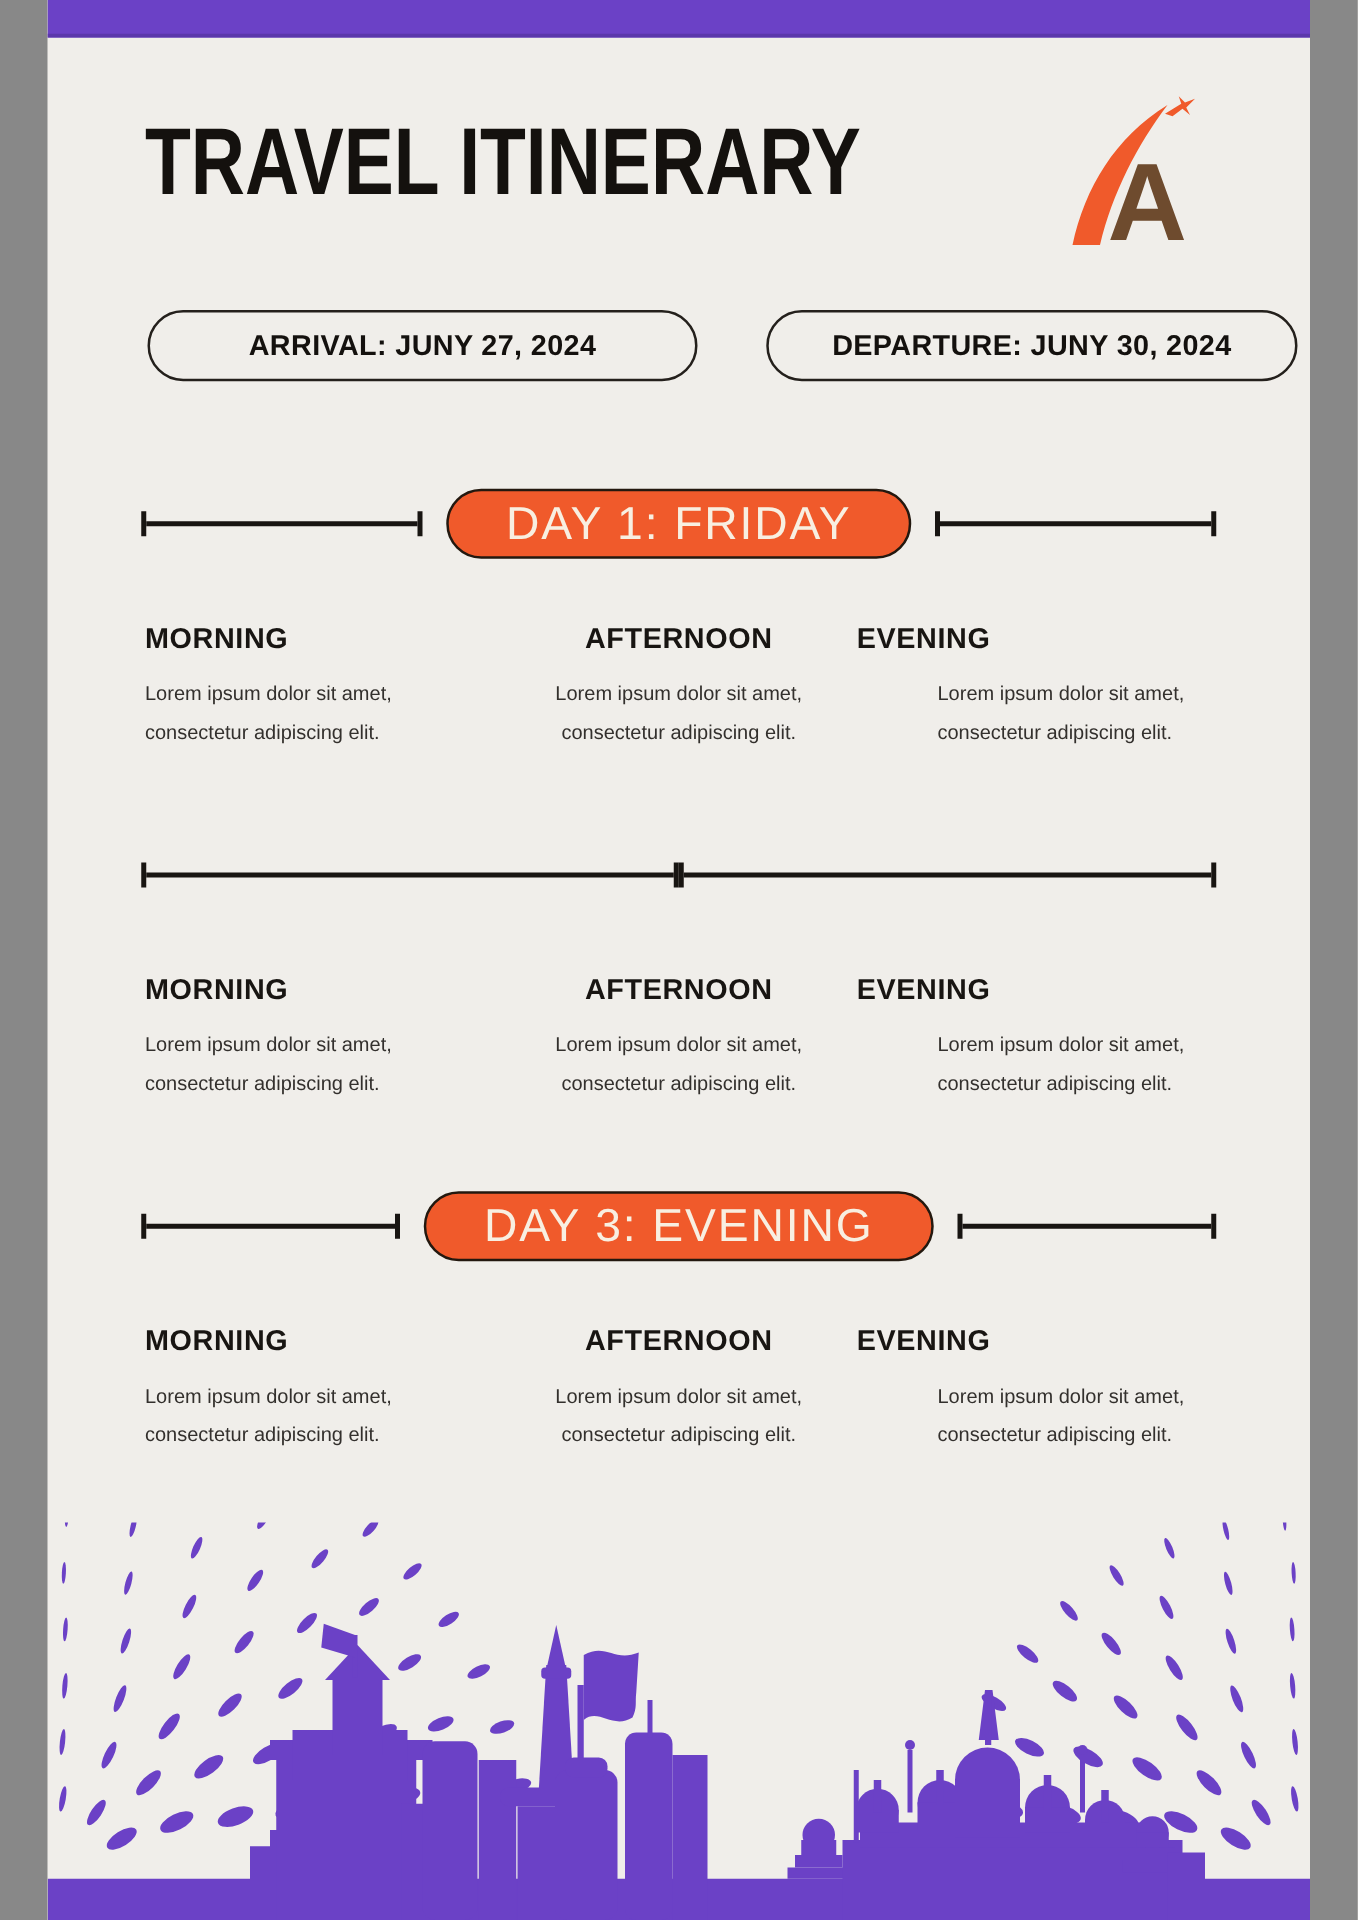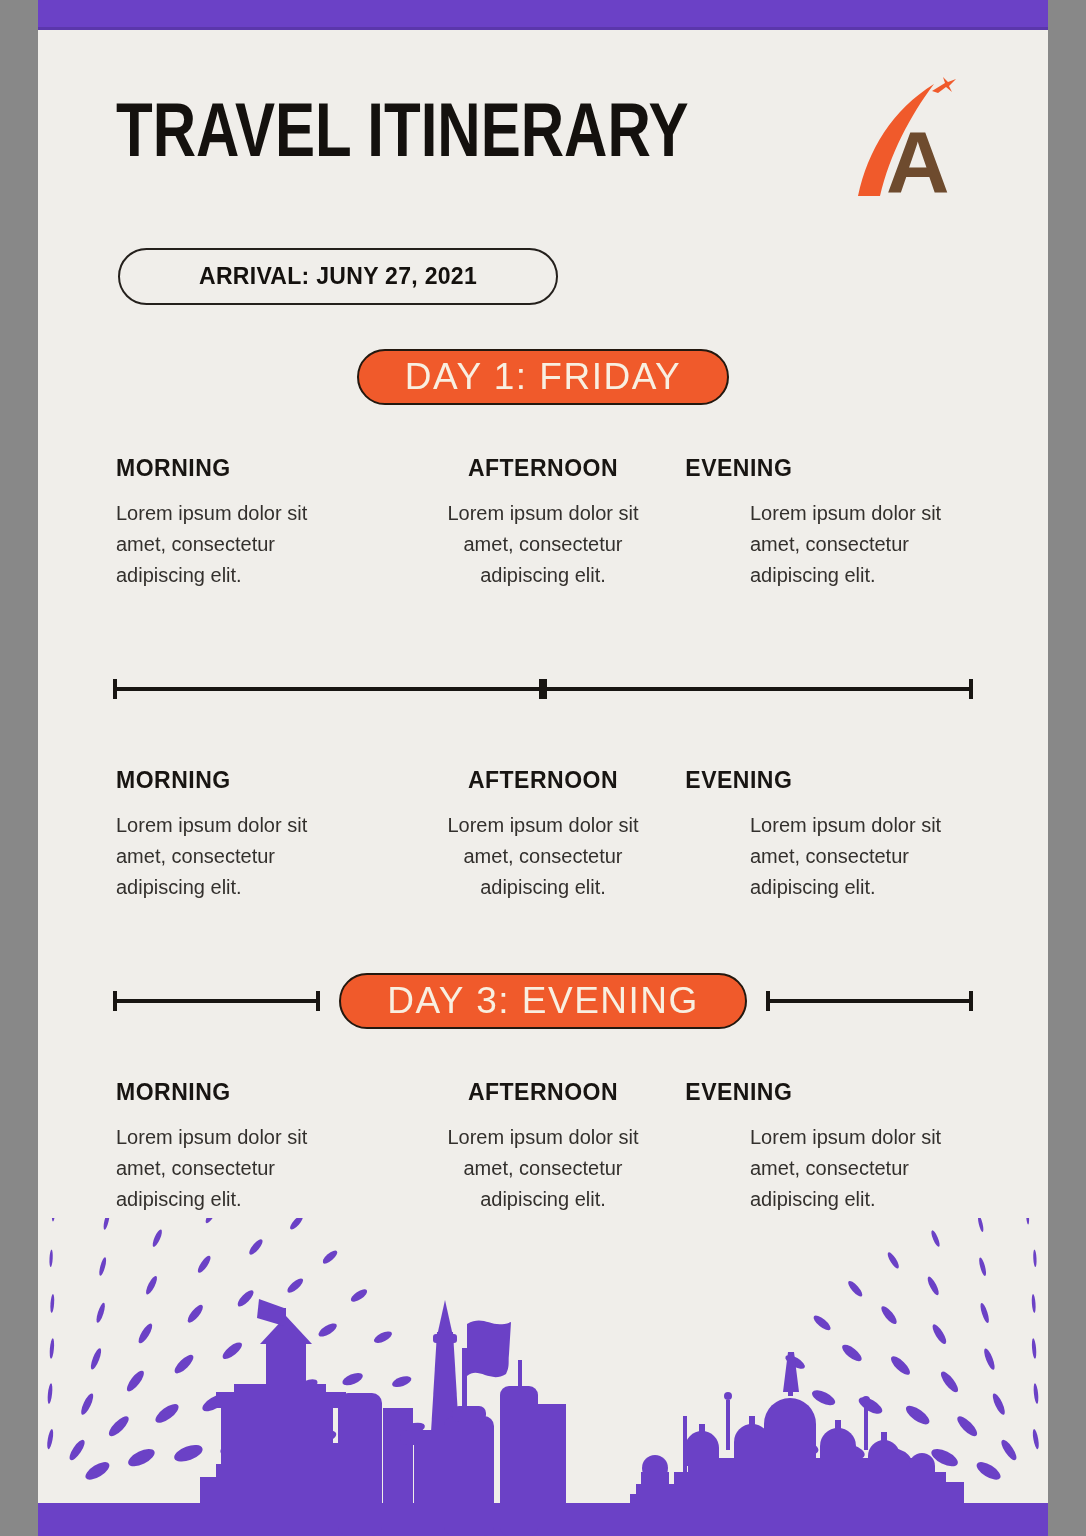--- a/index.html
+++ b/index.html
@@ -29,36 +29,36 @@
   .logo{position:absolute;right:88px;top:-10px;width:110px;height:125px;}
   .dates-row{display:flex;margin:12px 86px 0 80px;gap:55px;}
   .date-pill{
     height:57px;border:2px solid #24201C;border-radius:30px;display:flex;align-items:center;
     justify-content:center;font-size:23px;font-weight:700;color:var(--ink);letter-spacing:.3px;
     white-space:nowrap;
   }
   .date-pill.arrival{flex:0 0 440px;}
   .date-pill.departure{flex:0 0 425px;}
   .day-header-row{display:flex;align-items:center;margin:70px 75px 0;height:56px;}
-  .day-header-row.first{margin-top:44px;flex-direction:column;}
+  .day-header-row.first{margin-top:86px;}
   .ruler{
     flex:1;height:20px;position:relative;
     border-left:4px solid #181512;border-right:4px solid #181512;
   }
   .ruler::before{
     content:"";position:absolute;left:0;right:0;top:50%;height:4px;margin-top:-2px;background:#181512;
   }
   .day-pill{
     height:56px;padding:0 46px;margin:0 19px;background:var(--accent-orange);
     border:2.5px solid #23180F;border-radius:30px;display:flex;align-items:center;justify-content:center;
     color:var(--cream);font-size:37px;letter-spacing:1.5px;white-space:nowrap;font-weight:400;
   }
   .columns{display:grid;grid-template-columns:1fr 1fr 1fr;margin:50px 78px 0;}
   .col h3{font-size:23px;font-weight:700;color:#181512;letter-spacing:.5px;}
-  .col p{margin-top:16px;font-size:20px;line-height:31px;color:var(--body-text);max-width:220px;}
+  .col p{margin-top:16px;font-size:16px;line-height:31px;color:var(--body-text);max-width:220px;}
   .col.left{text-align:left;}   .col.left p{margin-right:auto;}
   .col.center{text-align:center;} .col.center p{margin-left:auto;margin-right:auto;}
   .col.right{}  .col.right p{margin-left:auto;}
   .fan{position:absolute;bottom:28px;color:var(--accent-purple);}
   .fan-left{left:0;}
   .fan-right{right:0;}
   .skyline{position:absolute;left:0;bottom:0;color:var(--accent-purple);display:block;}
 </style>
 </head>
 <body>
@@ -72,21 +72,22 @@
     <div class="logo">
       <svg width="110" height="125" viewBox="0 0 110 125">
         <path d="M8,122 C18,76 42,36 84,10 C60,42 40,80 30,122 Z" fill="var(--accent-orange)"></path>
         <path d="M82,17 L95,9 L93,3 L98,8 L106,5 L99,12 L102,18 L96,13 L88,19 Z" fill="var(--accent-orange)"></path>
         <text x="36" y="118" font-size="88" font-weight="bold" font-family="Liberation Sans, DejaVu Sans, sans-serif" fill="var(--logo-brown)">A</text>
       </svg>
     </div>
   </div>
 
   <div class="dates-row">
-    <div class="date-pill arrival">ARRIVAL: JUNY 27, 2021</div>
+    <div class="date-pill arrival">ARRIVAL: JUNY 27, 2024</div>
+    <div class="date-pill departure">DEPARTURE: JUNY 30, 2024</div>
   </div>
 
   <div class="day-header-row first">
     <div class="ruler"></div>
     <div class="day-pill">DAY 1: FRIDAY</div>
     <div class="ruler"></div>
   </div>
   <div class="columns">
     <div class="col left">
       <h3>MORNING</h3>

